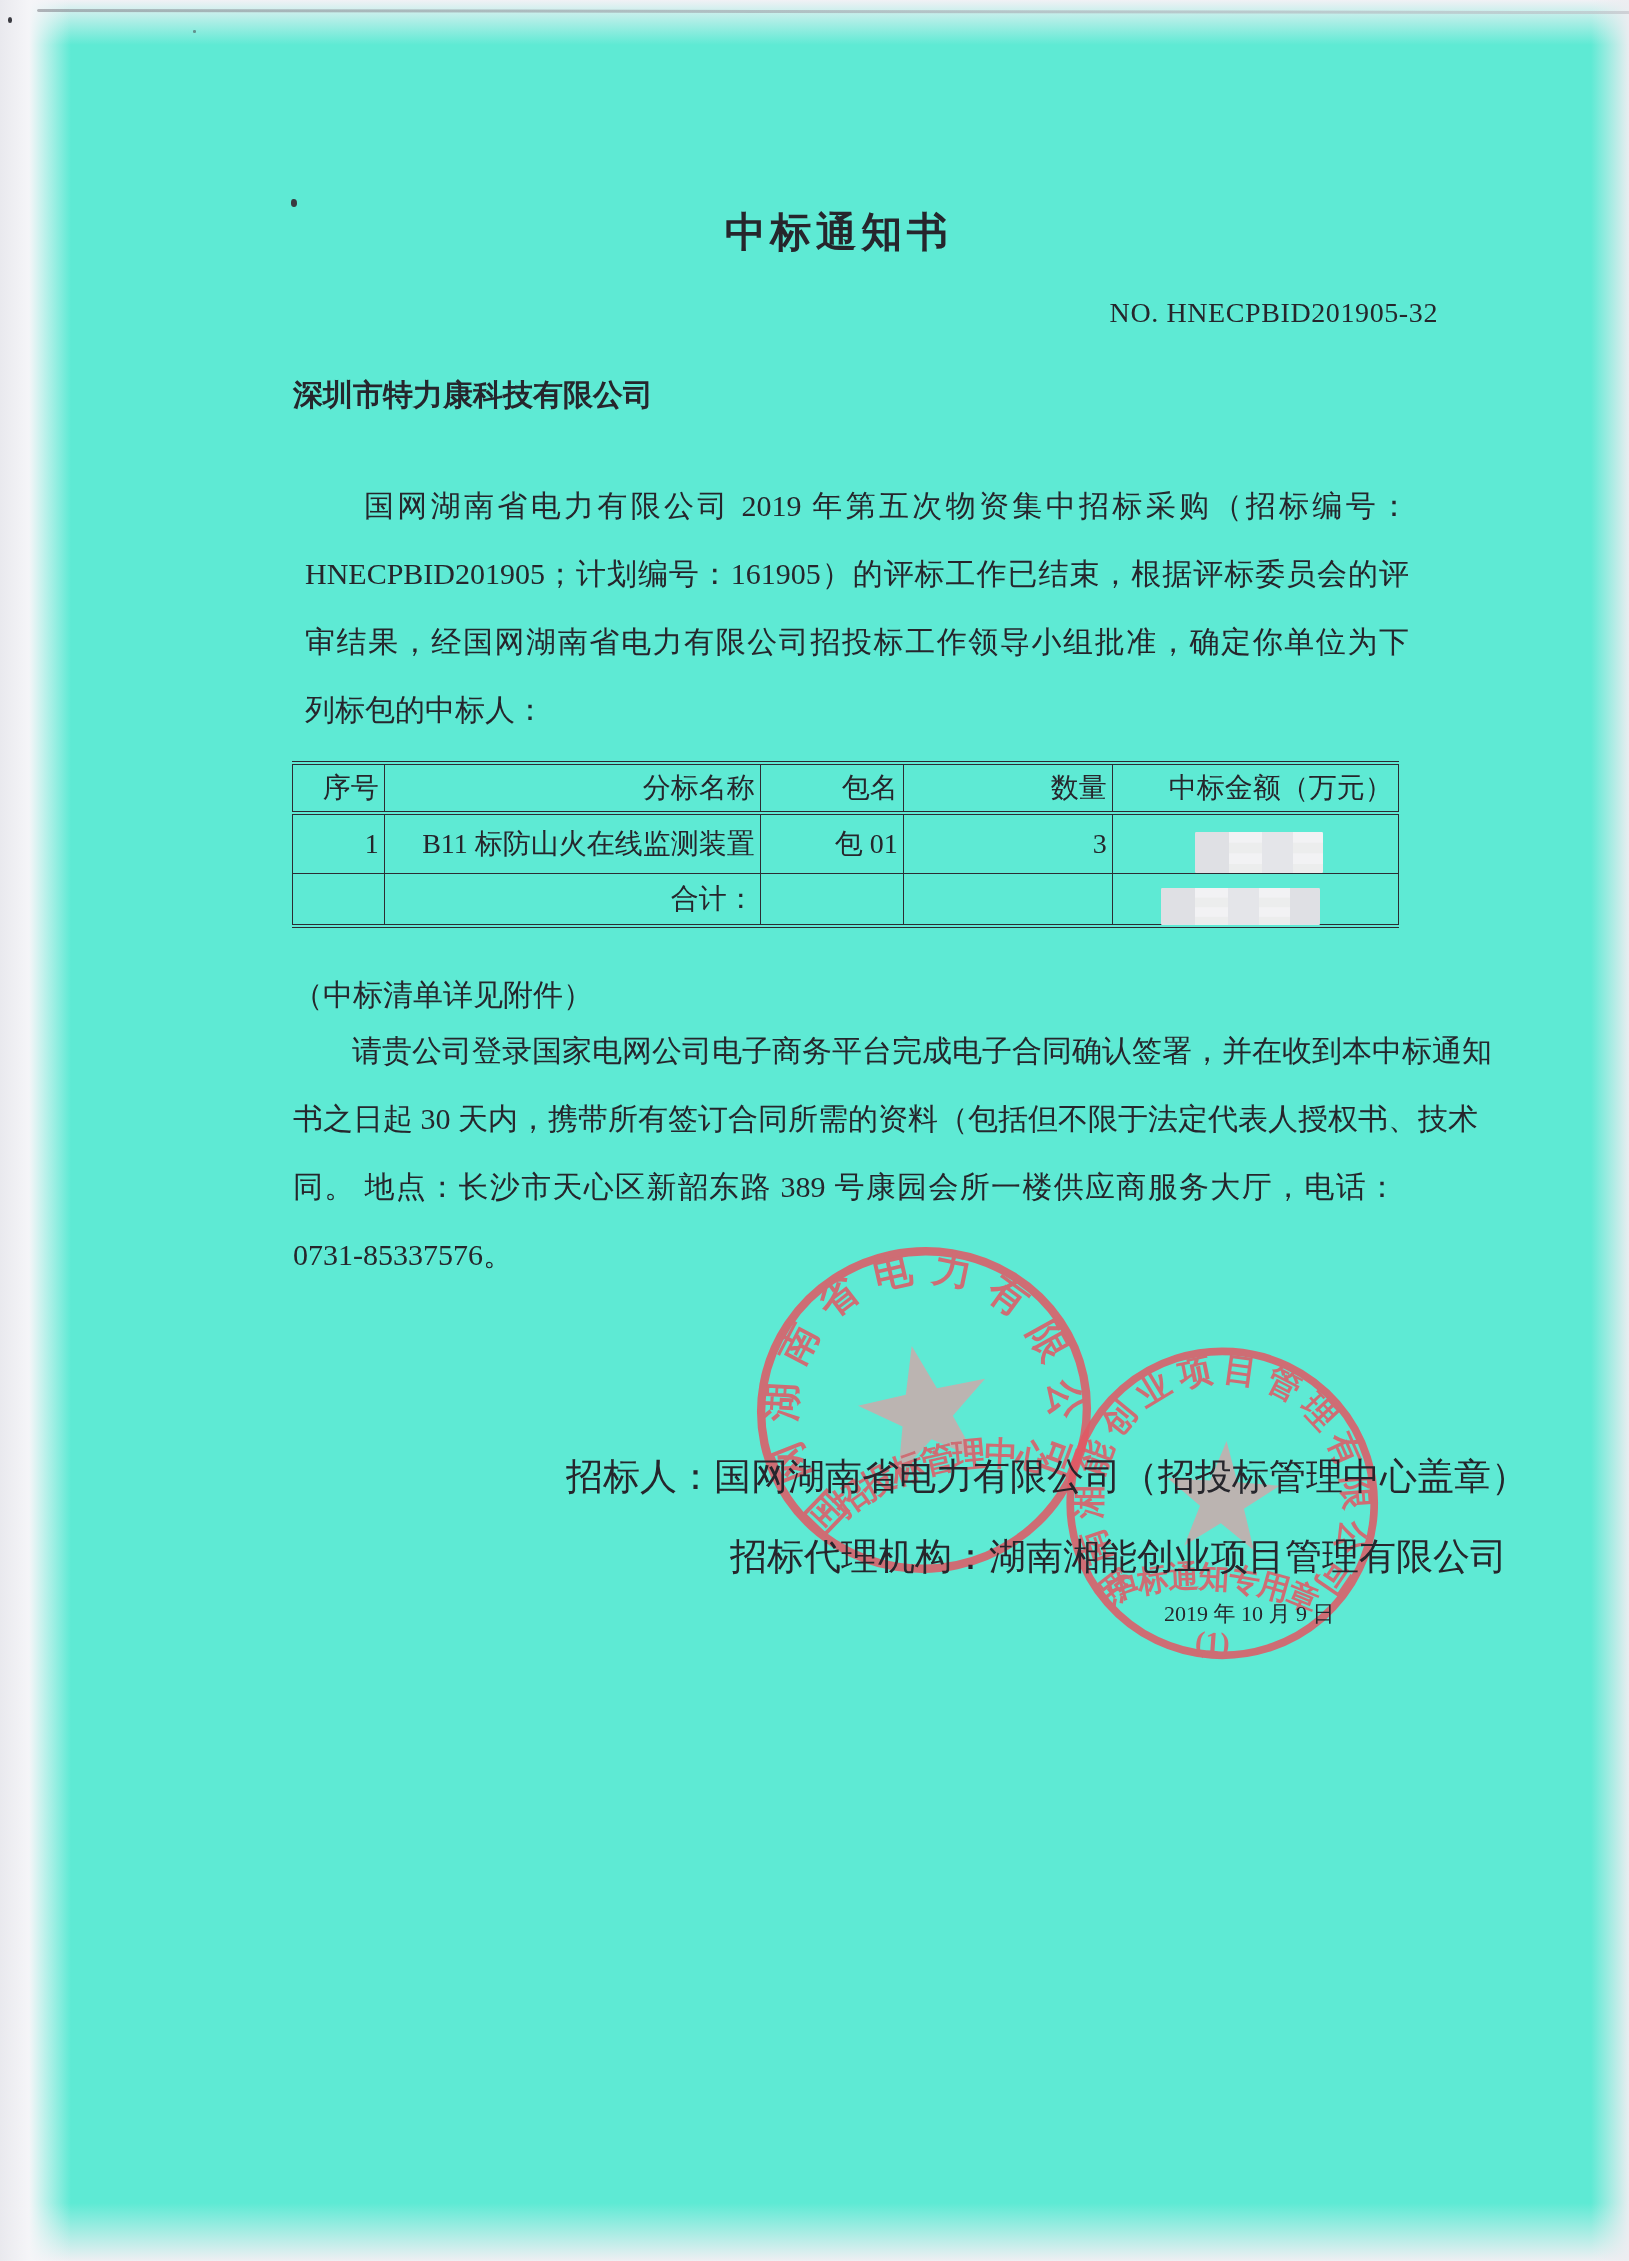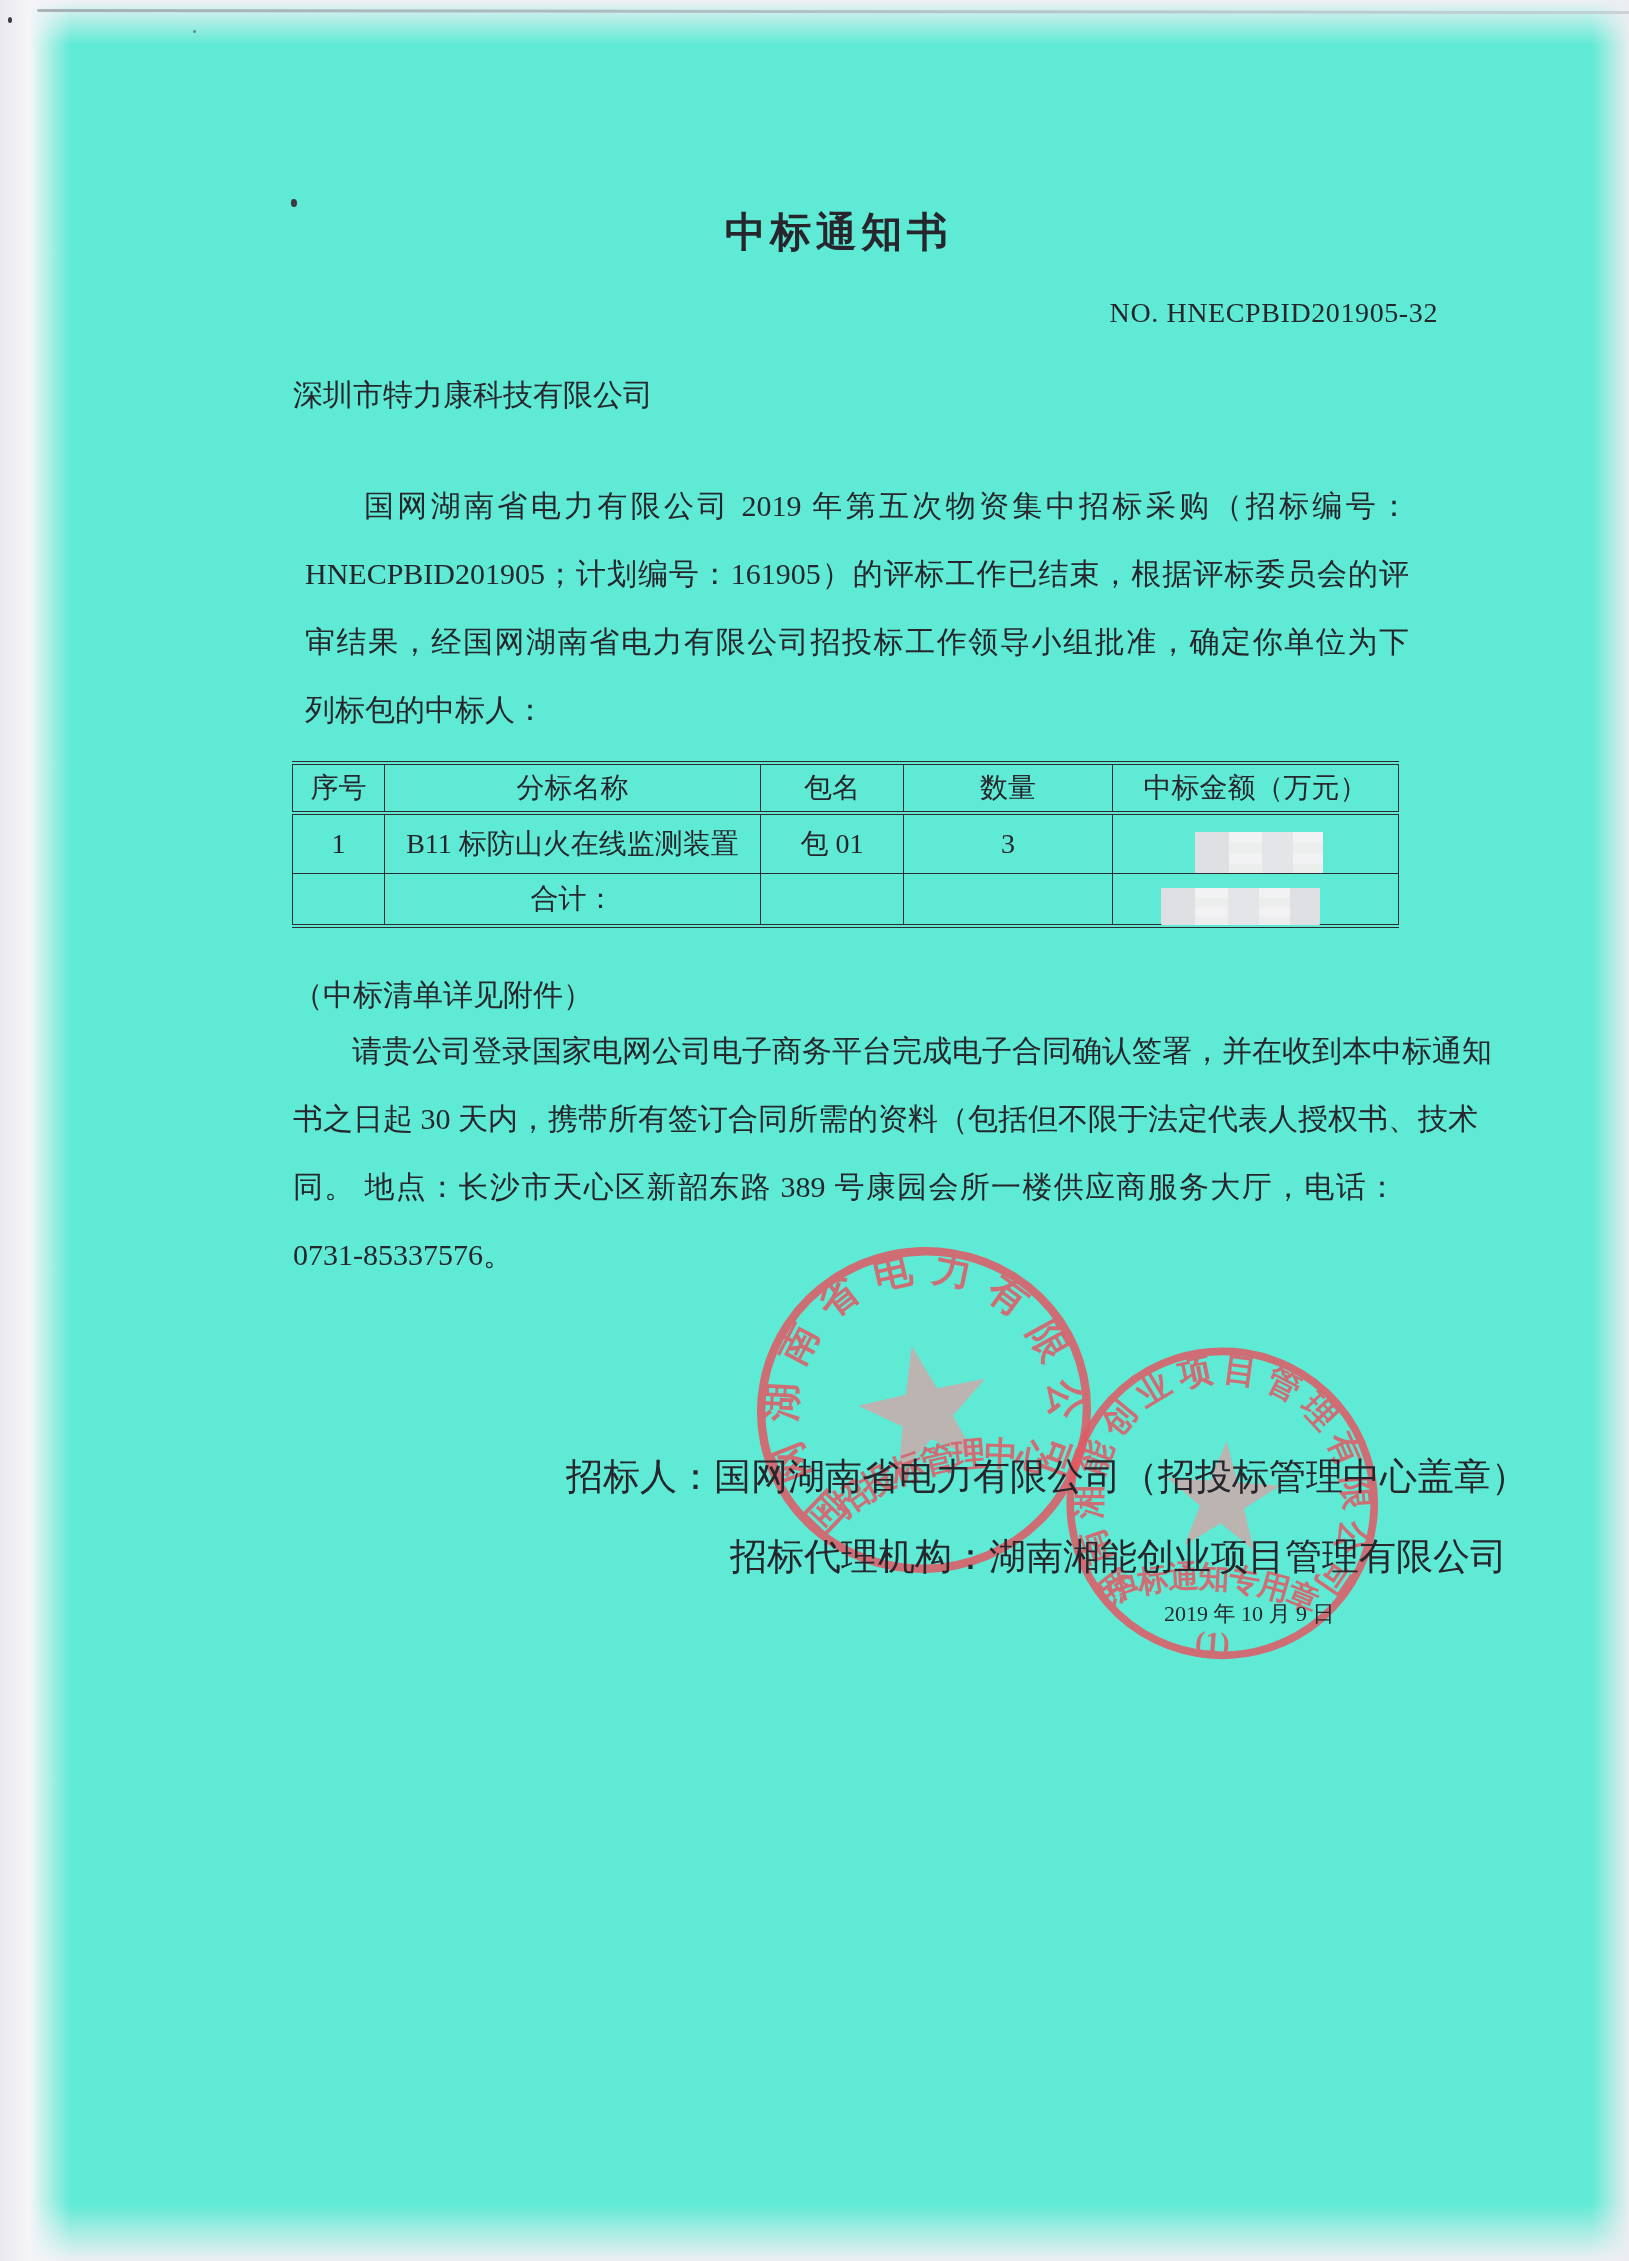--- a/index.html
+++ b/index.html
@@ -34,21 +34,21 @@
     position:absolute;left:658px;top:205px;width:361px;
     font-size:41px;font-weight:bold;letter-spacing:4.5px;
     text-align:center;white-space:nowrap;
   }
   .doc-no{
     position:absolute;right:192px;top:297px;
     font-size:28px;letter-spacing:0.6px;white-space:nowrap;
   }
   .recipient{
     position:absolute;left:293px;top:375px;
-    font-size:30px;white-space:nowrap;
+    font-size:30px;white-space:nowrap;font-weight:bold;
   }
   .para{position:absolute;left:293px;width:1104px;}
   .para .line{
     font-size:30px;line-height:68px;height:68px;
     text-align:justify;text-align-last:justify;
     white-space:nowrap;overflow:visible;
   }
   .para .line.last{text-align-last:left;}
   .para .line.indent{padding-left:59px;}
   .p1{top:472px;margin-left:12px;}
@@ -61,21 +61,21 @@
     border-collapse:collapse;table-layout:fixed;
     font-size:28px;color:#26262c;
   }
   table.award col.c1{width:92px;}
   table.award col.c2{width:376px;}
   table.award col.c3{width:143px;}
   table.award col.c4{width:209px;}
   table.award col.c5{width:286px;}
   table.award td{
     border-left:1.9px solid #2c2c33;border-right:1.9px solid #2c2c33;
-    text-align:center;vertical-align:middle;position:relative;
+    text-align:right;vertical-align:middle;position:relative;
     padding:0 5.2px;
   }
   table.award tr.hdr td{
     border-top:4.5px double #2c2c33;border-bottom:4.5px double #2c2c33;
     height:46px;font-size:28px;
   }
   table.award tr.row td{height:58px;border-bottom:1.9px solid #2c2c33;}
   table.award tr.total td{height:50px;border-bottom:4.5px double #2c2c33;}
   .redact{
     position:absolute;

